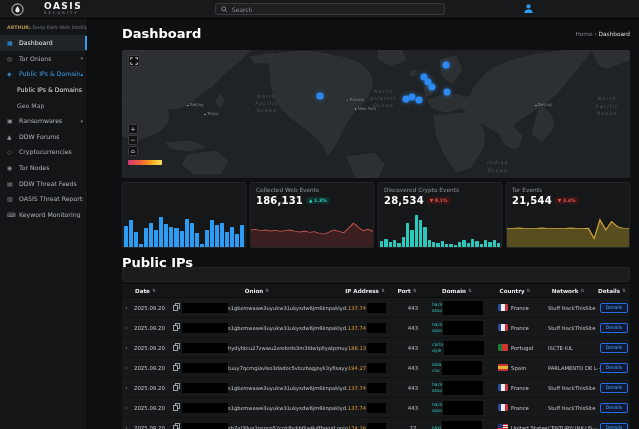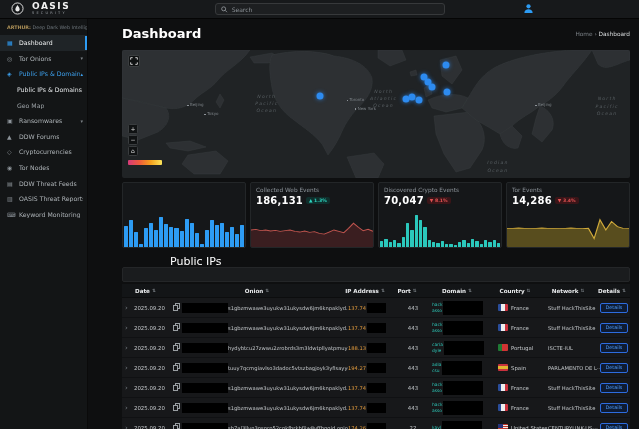--- a/index.html
+++ b/index.html
@@ -2,21 +2,21 @@
 <html><head>
 <meta charset="utf-8">
 <style>
   * { margin:0; padding:0; box-sizing:border-box; }
   html,body { background:#0b0c0d; }
   body { font-family:"DejaVu Sans", sans-serif; }
   #app { position:relative; width:639px; height:429px; overflow:hidden; background:#0e0f10; color:#c7cbce; }
 
   
   #topbar { position:absolute; top:0; left:0; width:639px; height:19px; background:#17191b; border-bottom:1px solid #050505; z-index:30; }
-  #logo { position:absolute; left:11px; top:2px; display:flex; align-items:flex-start; gap:8px; }
+  #logo { position:absolute; left:11px; top:2px; display:flex; align-items:flex-end; gap:20px; }
   #logo-icon { width:13px; height:13px; }
   #logo-text { line-height:1; }
   #brand { font-size:9px; font-weight:bold; color:#f2f2f2; letter-spacing:1.5px; }
   #brand-sub { font-size:3.5px; color:#9aa0a5; letter-spacing:2.2px; margin-top:1px; }
   #searchbox { position:absolute; left:215px; top:3px; width:230px; height:12px; background:#1d1f21; border:1px solid #37393b; border-radius:3px; display:flex; align-items:center; padding:0 5px; gap:4px; }
   #searchbox input { background:transparent; border:none; outline:none; color:#cfd3d6; font-size:6px; width:100%; font-family:"DejaVu Sans",sans-serif; }
   #searchbox input::placeholder { color:#8a9095; }
   #user-ic { position:absolute; left:523px; top:3px; width:11px; height:11px; cursor:pointer; }
 
   
@@ -67,21 +67,21 @@
   .extra-label { font-size:4.6px; color:#767d82; margin-bottom:2px; }
   .extra-row { display:flex; align-items:center; gap:2px; justify-content:flex-end; }
   .mini-ic { width:9px; height:6px; background:#1d4ed8; border-radius:1.5px; display:inline-block; }
   .extra-value { font-size:5.4px; color:#e8eaec; font-weight:bold; white-space:nowrap; }
   .card-chart { position:absolute; left:0; right:0; bottom:0; height:34px; }
   .bars { display:flex; align-items:flex-end; gap:1px; height:100%; padding:0 1px; }
   .bars > span { flex:1; min-height:2px; border-radius:.5px .5px 0 0; }
   .card-chart svg { width:100%; height:100%; display:block; }
 
   
-  #tbl-title { position:absolute; left:122px; top:255px; font-size:11px; font-weight:normal; color:#ffffff;margin-left:48px; }
+  #tbl-title { position:absolute; left:122px; top:255px; font-size:13px; font-weight:bold; color:#ffffff; }
   #tbl-toolbar { position:absolute; left:122px; top:267px; width:508px; height:15px; background:#1a1c1e; border:1px solid #242628; border-radius:2px; }
   #tbl-head { position:absolute; left:122px; top:284px; width:508px; height:14px; background:#131517; border-bottom:1px solid #0c0d0e; display:grid; grid-template-columns:50px 170px 46px 38px 62px 54px 52px 36px; align-items:center; }
   .th { font-size:5.6px; font-weight:bold; color:#e8eaec; display:flex; align-items:center; justify-content:center; gap:2px; white-space:nowrap; }
   .th:first-child { justify-content:flex-start; padding-left:13px; }
   .th .sort { color:#70767b; font-size:4.6px; cursor:pointer; }
   #tbl-rows { position:absolute; left:122px; top:298px; width:508px; height:131px; overflow:hidden; }
   .trow { height:20px; background:#17181a; border-bottom:1px solid #101113; display:grid; grid-template-columns:12px 38px 10px 166px 46px 38px 62px 54px 52px 30px; align-items:center; font-size:5.4px; cursor:pointer; }
   .expander { color:#777d82; font-size:7px; padding-left:3px; }
   .c-date { color:#c4c8cb; }
   .copy { width:5px; height:6px; border:1px solid #9a9fa3; box-shadow:2px -2px 0 -1px #17181a, 2px -2px 0 0 #9a9fa3; margin-left:1px; }
@@ -314,21 +314,21 @@
             <polyline points="0.0,20.0 4.0,19.2 8.0,20.8 12.0,20.0 16.0,21.2 20.0,20.4 24.0,21.6 28.0,20.8 32.0,20.0 36.0,21.6 40.0,22.4 44.0,21.2 48.0,22.8 52.0,22.0 56.0,24.0 60.0,24.8 64.0,22.4 68.0,20.0 72.0,21.6 76.0,23.2 80.0,18.0 84.0,12.0 88.0,16.8 92.0,20.8 96.0,19.2 100.0,21.6" fill="none" stroke="#c2554f" stroke-width="1"></polyline>
           </svg>
         </div>
   </div>
 
   <div class="card">
     <div class="card-top">
       <div class="card-left">
         <div class="card-title">Discovered Crypto Events</div>
         <div class="card-valrow">
-          <span class="card-value">70,047</span>
+          <span class="card-value">28,534</span>
           <span class="badge down">▼ 8.1%</span>
         </div>
       </div>
 
     </div>
     <div class="card-chart">
           <div class="bars">
             <span style="height: 18%; background: rgb(43, 200, 188);"></span>
             <span style="height: 25%; background: rgb(43, 200, 188);"></span>
             <span style="height: 15%; background: rgb(43, 200, 188);"></span>
@@ -359,21 +359,21 @@
             <span style="height: 12%; background: rgb(43, 200, 188);"></span>
           </div>
         </div>
   </div>
 
   <div class="card">
     <div class="card-top">
       <div class="card-left">
         <div class="card-title">Tor Events</div>
         <div class="card-valrow">
-          <span class="card-value">14,286</span>
+          <span class="card-value">21,544</span>
           <span class="badge down">▼ 3.4%</span>
         </div>
       </div>
 
     </div>
     <div class="card-chart">
           <svg viewBox="0 0 100 40" preserveAspectRatio="none">
             <polygon points="0,40 0.0,18.0 4.8,18.0 9.5,17.6 14.3,18.0 19.0,18.4 23.8,18.0 28.6,17.6 33.3,18.0 38.1,18.0 42.9,18.4 47.6,18.0 52.4,17.6 57.1,18.0 61.9,18.4 66.7,18.0 71.4,30.0 76.2,8.0 81.0,20.0 85.7,10.0 90.5,16.0 95.2,18.0 100.0,18.4 100,40" fill="#8f7a22" opacity="0.55"></polygon>
             <polyline points="0.0,18.0 4.8,18.0 9.5,17.6 14.3,18.0 19.0,18.4 23.8,18.0 28.6,17.6 33.3,18.0 38.1,18.0 42.9,18.4 47.6,18.0 52.4,17.6 57.1,18.0 61.9,18.4 66.7,18.0 71.4,30.0 76.2,8.0 81.0,20.0 85.7,10.0 90.5,16.0 95.2,18.0 100.0,18.4" fill="none" stroke="#cfa93a" stroke-width="1"></polyline>
           </svg>

